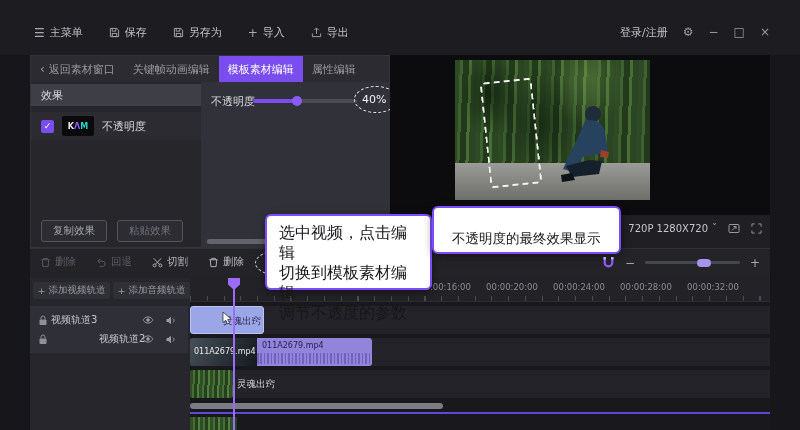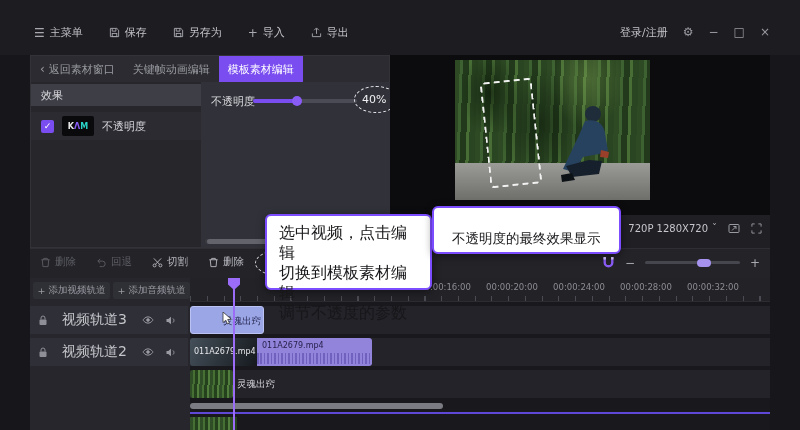--- a/index.html
+++ b/index.html
@@ -63,21 +63,21 @@
   .tool.disabled{color:#5c5c64;}
   .tool .ell{position:absolute;left:-9px;top:-6px;width:58px;height:26px;border:1.5px dashed #e5e5ea;border-radius:50%;}
   .tt-right{position:absolute;right:10px;top:7px;display:flex;gap:10px;align-items:center;color:#9a9aa2;}
   .zoom-track{position:relative;width:95px;height:3px;background:#46464e;border-radius:2px;cursor:pointer;}
   .zoom-handle{position:absolute;left:55%;top:-2.5px;width:14px;height:8px;background:#a793ee;border-radius:4px;cursor:pointer;}
 
   
   .hdr-col{position:absolute;left:30px;top:278px;width:160px;height:152px;background:#26262c;}
   .add-btn{position:absolute;top:4px;height:17px;background:#2f2f36;border-radius:2px;display:flex;gap:3px;align-items:center;justify-content:center;font-size:9.5px;color:#9a9aa2;cursor:pointer;width:77px;}
   .trk-row{position:absolute;left:0;width:158px;height:28px;background:#2f2f37;display:flex;align-items:center;color:#8f8f98;}
-  .trk-row .lbl{font-size:14px;color:#c5c5cb;margin-left:14px;}
+  .trk-row .lbl{font-size:10px;color:#c5c5cb;margin-left:3px;}
   .trk-ic{position:absolute;cursor:pointer;color:#9a9aa2;display:flex;}
 
   
   .tl-area{position:absolute;left:190px;top:278px;width:580px;height:152px;background:#19191d;overflow:hidden;}
   .ruler{position:absolute;left:0;top:0;width:580px;height:24px;background:#222227;
          border-bottom:1px solid #2c2c32;box-sizing:border-box;}
   .ruler-ticks{position:absolute;left:0;bottom:0;width:100%;height:5px;
     background:repeating-linear-gradient(90deg,#4a4a52 0 1px,transparent 1px 16.75px);}
   .ruler-label{position:absolute;top:4px;transform:translateX(-50%);font-size:8.5px;color:#8c8c94;white-space:nowrap;}
   .rowbg{position:absolute;left:0;width:580px;height:28px;background:#232329;}
@@ -159,32 +159,37 @@
   </div>
 
   <div class="panel">
     <div class="tabbar">
       <div class="tab">
         <span class="glyph" style="margin-right:4px;color:#9a9aa2;">‹</span>
         <span>返回素材窗口</span>
       </div>
       <div class="tab">关键帧动画编辑</div>
       <div class="tab active">模板素材编辑</div>
+      <div class="tab">属性编辑</div>
     </div>
 
     <div class="fx-list">
       <div class="fx-header">效果</div>
       <div class="fx-item">
         <span class="checkbox">✓</span>
         <span class="thumb">
           <span style="color:#e8e8e8;">K</span>
             <span style="color:#8a5cf6;">Λ</span>
             <span style="color:#2ad4c8;">M</span>
         </span>
         <span class="fx-item-label">不透明度</span>
+      </div>
+      <div class="fx-btns">
+        <div class="fx-btn">复制效果</div>
+        <div class="fx-btn" style="color:#70707a;">粘贴效果</div>
       </div>
     </div>
 
     <div class="fx-props">
       <span class="prop-label">不透明度</span>
       <div class="slider-track">
         <div class="slider-fill"></div>
         <div class="slider-handle"></div>
       </div>
       <span class="prop-value">40%</span>
@@ -314,21 +319,21 @@
           </svg>
       </span>
       <span class="trk-ic" style="left:135px;">
         <svg width="12" height="11" viewBox="0 0 12 11">
             <path d="M1.5 4h1.8L6 1.8v7.4L3.3 7H1.5z" fill="currentColor"></path>
             <path d="M8 3.5a2.6 2.6 0 010 4" fill="none" stroke="currentColor"></path>
           </svg>
       </span>
     </div>
 
-    <div class="trk-row" style="top:60px;">
+    <div class="trk-row" style="top:47px;gap:48px;">
       <span style="margin-left:8px;display:flex;">
         <svg width="10" height="11" viewBox="0 0 10 11" fill="none" stroke="currentColor">
             <rect x="1.5" y="4.5" width="7" height="5.5" rx="1" fill="currentColor" stroke="none"></rect>
             <path d="M3 4.5V3a2 2 0 014 0v1.5"></path>
           </svg>
       </span>
       <span class="lbl">视频轨道2</span>
       <span class="trk-ic" style="left:112px;">
         <svg width="12" height="10" viewBox="0 0 12 10" fill="none" stroke="currentColor">
             <path d="M1 5s2-3.2 5-3.2S11 5 11 5s-2 3.2-5 3.2S1 5 1 5z"></path>

